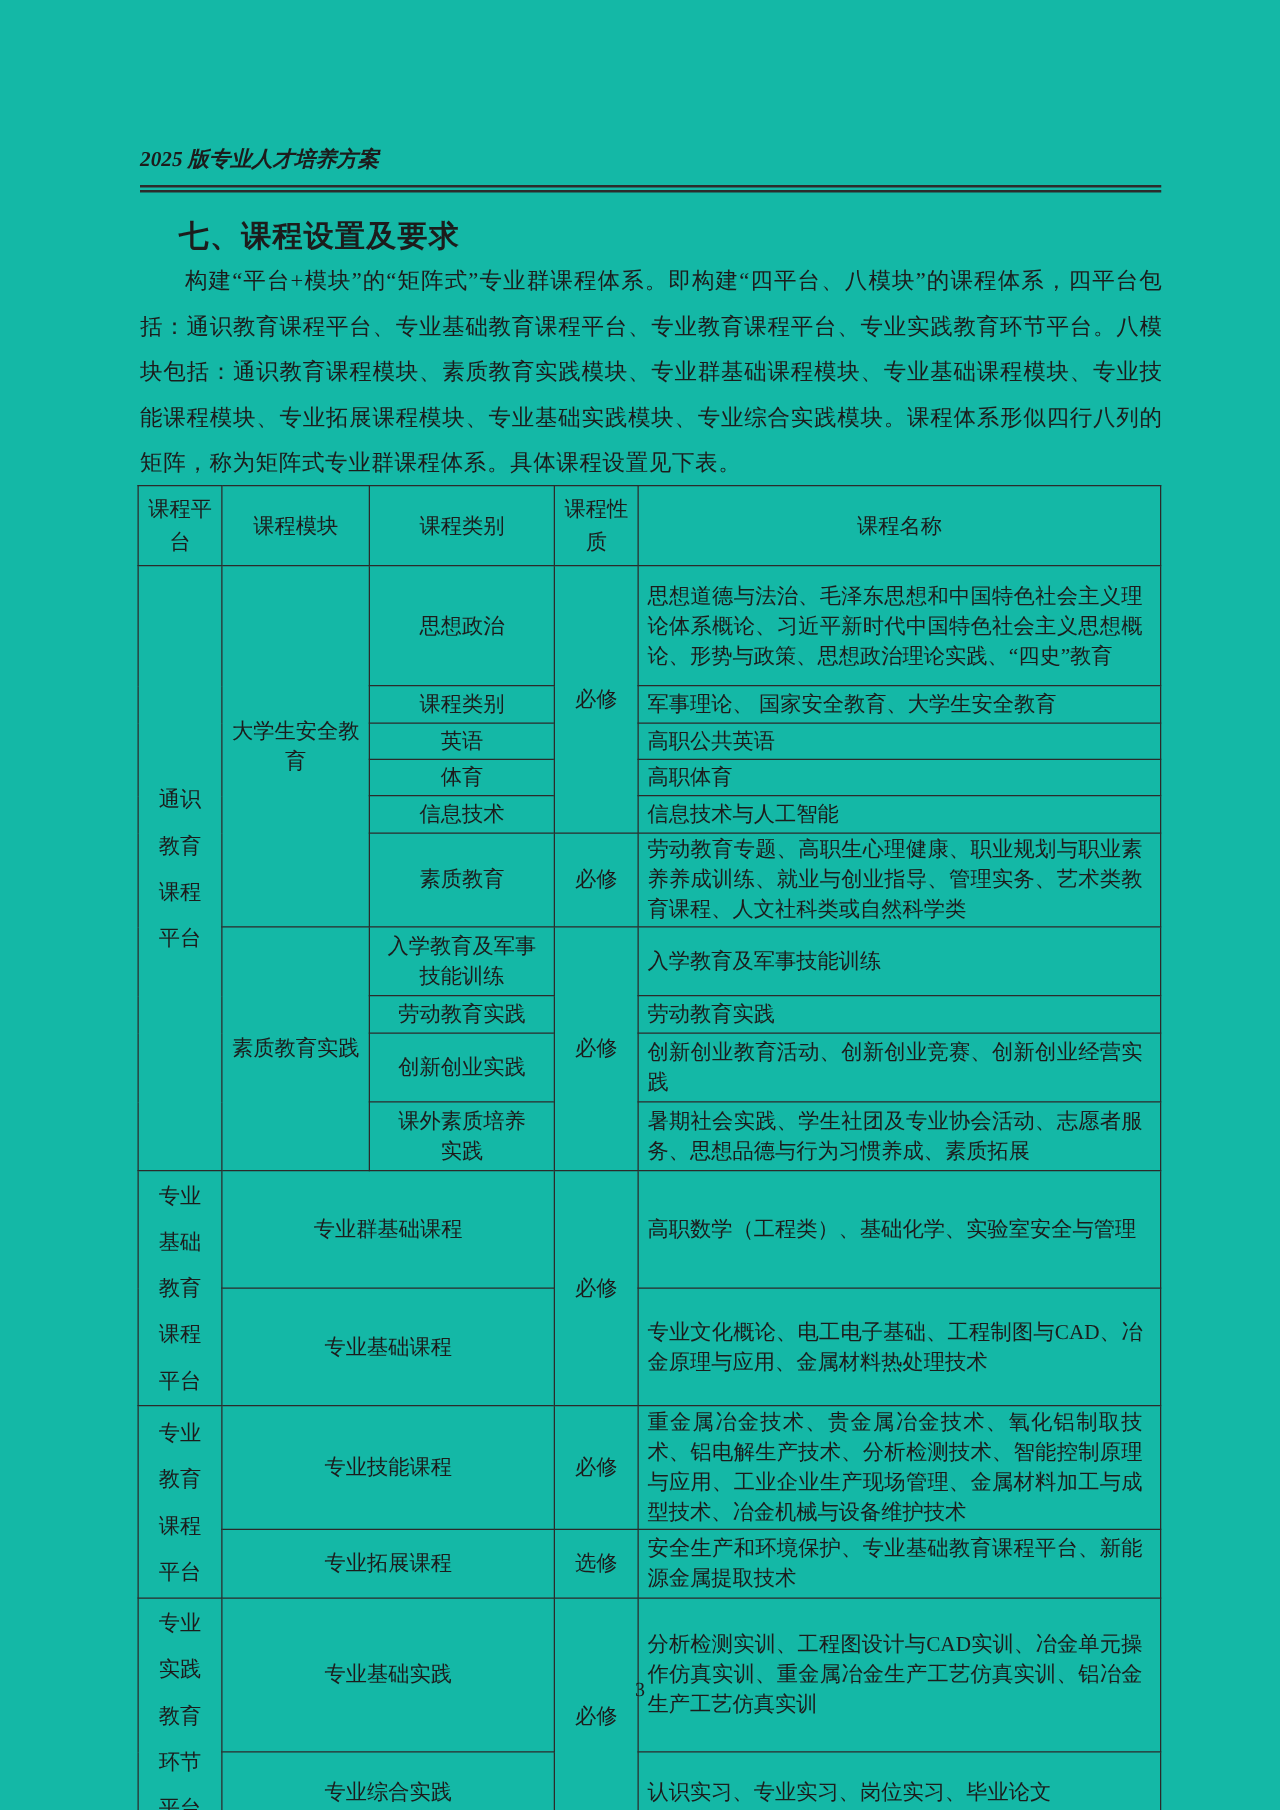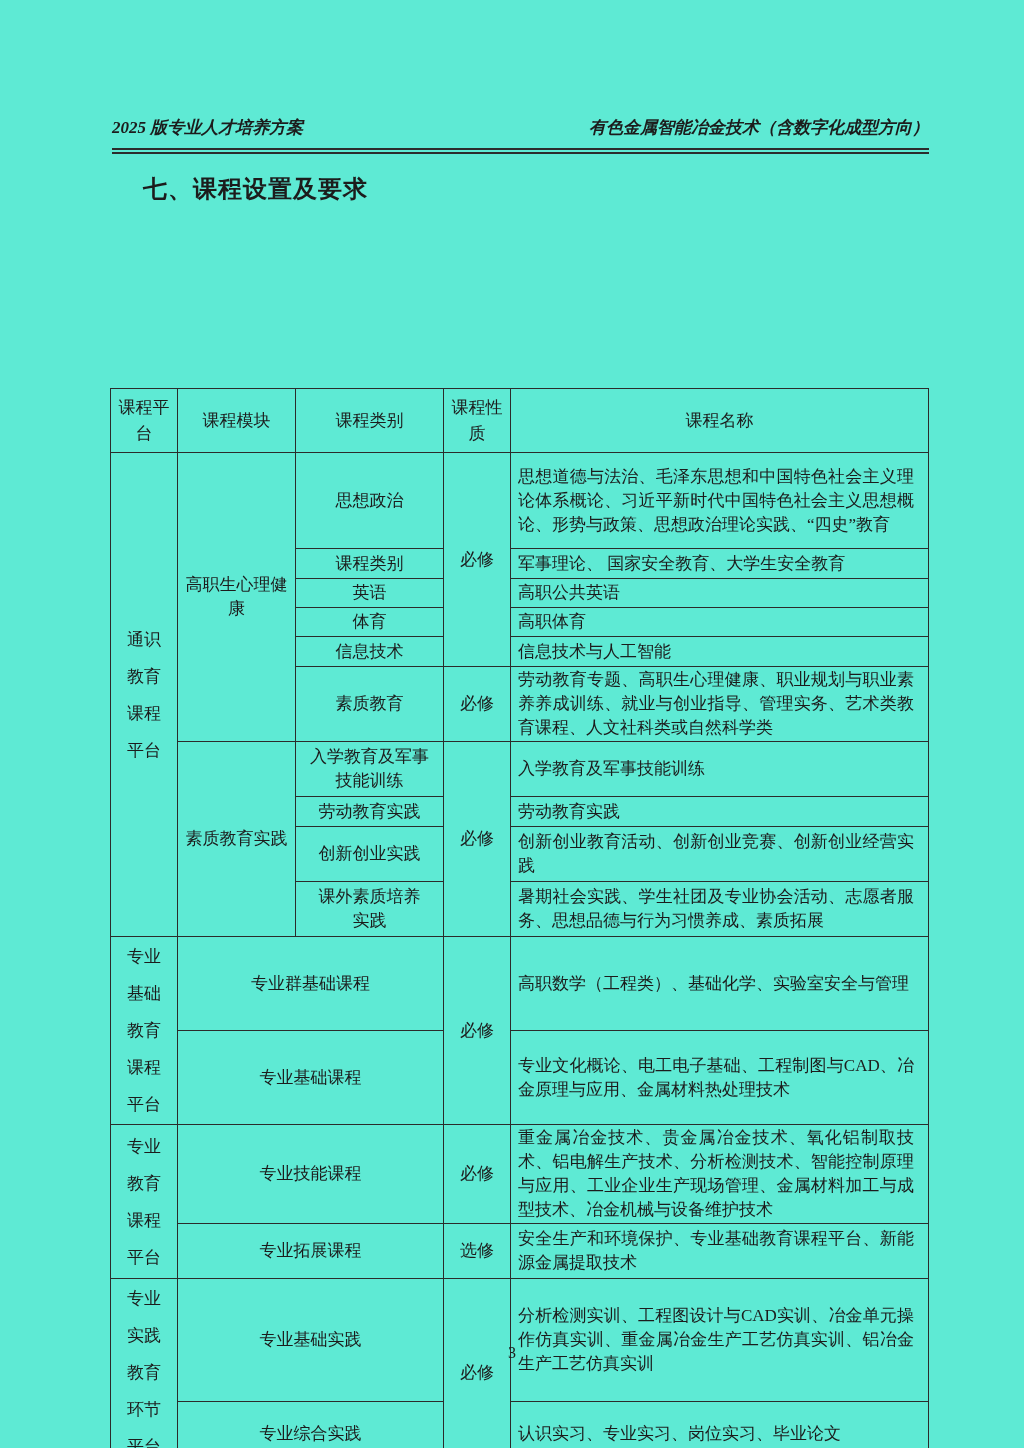--- a/index.html
+++ b/index.html
@@ -2,21 +2,21 @@
 <html><head>
 <meta charset="utf-8">
 <style>
   * { margin: 0; padding: 0; box-sizing: border-box; }
   html, body { background: #ffffff; }
   body {
     width: 1024px; height: 1448px;
     font-family: "Liberation Serif", "DejaVu Serif", serif;
     color: #1c1c1c;
   }
-  .page { position: relative; width: 1024px; height: 1448px; background: #5eead4; overflow: hidden; }
+  .page { position: relative; width: 1024px; height: 1448px; background: #14b8a6; overflow: hidden; }
 
   
   .running-header {
     position: absolute; left: 112px; top: 116px; width: 817px;
     display: flex; justify-content: space-between; align-items: baseline;
     font-size: 17px; font-weight: bold; font-style: italic;
   }
   .header-rule {
     position: absolute; left: 112px; top: 148px; width: 817px; height: 6px;
     border-top: 2px solid #2c2c2c; border-bottom: 2px solid #2c2c2c;
@@ -66,26 +66,26 @@
     text-align: center; font-size: 16px;
   }
 </style>
 </head>
 <body>
 
 <div class="page">
 
   <div class="running-header">
     <span>2025 版专业人才培养方案</span>
-    <span>有色金属智能冶金技术（含数字化成型方向）</span>
   </div>
   <div class="header-rule"></div>
 
   <div class="section-title">七、课程设置及要求</div>
 
+  <div class="body-paragraph">构建“平台+模块”的“矩阵式”专业群课程体系。即构建“四平台、八模块”的课程体系，四平台包括：通识教育课程平台、专业基础教育课程平台、专业教育课程平台、专业实践教育环节平台。八模块包括：通识教育课程模块、素质教育实践模块、专业群基础课程模块、专业基础课程模块、专业技能课程模块、专业拓展课程模块、专业基础实践模块、专业综合实践模块。课程体系形似四行八列的矩阵，称为矩阵式专业群课程体系。具体课程设置见下表。</div>
 
   <table class="curriculum">
     <colgroup>
       <col style="width:67px">
         <col style="width:118px">
         <col style="width:148px">
         <col style="width:67px">
         <col style="width:418px">
     </colgroup>
     <tbody>
@@ -95,21 +95,21 @@
         <th>课程类别</th>
         <th>课程性质</th>
         <th>课程名称</th>
       </tr>
 
       <tr style="height:96px">
         <td class="platform" rowspan="10">通识
 教育
 课程
 平台</td>
-        <td class="module" rowspan="6">高职生心理健康</td>
+        <td class="module" rowspan="6">大学生安全教育</td>
         <td class="cat">思想政治</td>
         <td class="nature" rowspan="5">必修</td>
         <td class="names">思想道德与法治、毛泽东思想和中国特色社会主义理论体系概论、习近平新时代中国特色社会主义思想概论、形势与政策、思想政治理论实践、“四史”教育</td>
       </tr>
       <tr style="height:30px">
         <td class="cat">课程类别</td>
         <td class="names">军事理论、 国家安全教育、大学生安全教育</td>
       </tr>
       <tr style="height:29px">
         <td class="cat">英语</td>

